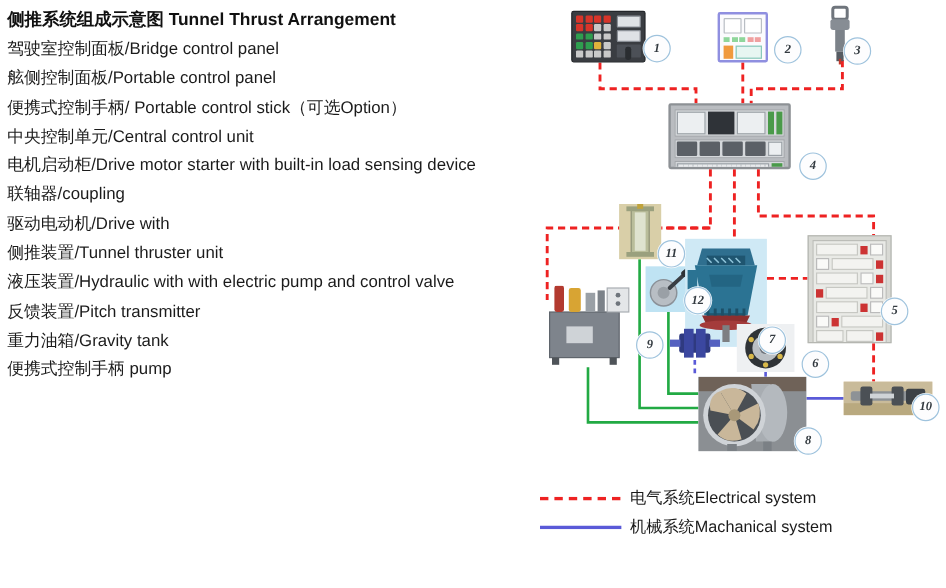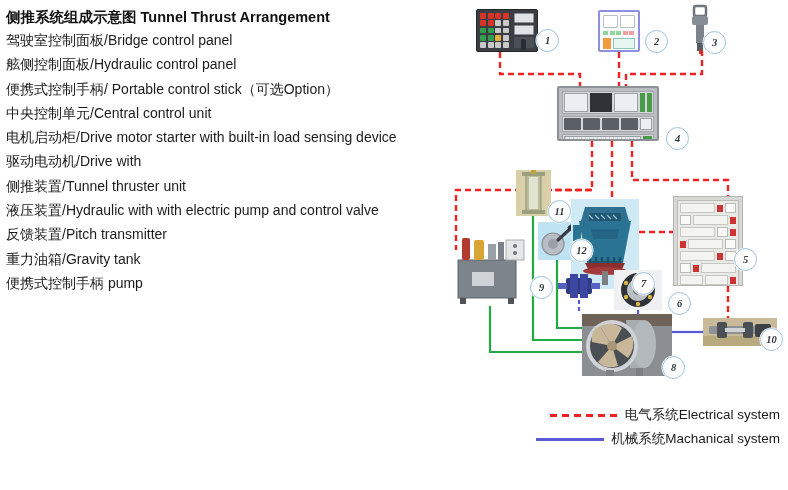--- a/index.html
+++ b/index.html
@@ -175,35 +175,35 @@
   
   #legend {
     position: absolute;
     left: 450px; top: 403px;
     width: 330px;
   }
   .leg-row {
     display: flex;
     align-items: center;
     height: 24px;
-    justify-content: flex-end;
   }
   .leg-swatch { width: 68px; height: 3px; flex: none; margin-right: 7px; }
   .leg-text { font-size: 13.5px; white-space: nowrap; color: #1b1b1b; }
 </style>
 </head>
 <body>
 
 <div id="text-panel">
   <div id="diagram-title">侧推系统组成示意图 Tunnel Thrust Arrangement</div>
   <div class="legend-line">驾驶室控制面板/Bridge control panel</div>
-  <div class="legend-line">舷侧控制面板/Hydraulic control panel</div>
+  <div class="legend-line">舷侧控制面板/Portable control panel</div>
   <div class="legend-line">便携式控制手柄/ Portable control stick（可选Option）</div>
   <div class="legend-line">中央控制单元/Central control unit</div>
   <div class="legend-line">电机启动柜/Drive motor starter with built-in load sensing device</div>
+  <div class="legend-line">联轴器/coupling</div>
   <div class="legend-line">驱动电动机/Drive with</div>
   <div class="legend-line">侧推装置/Tunnel thruster unit</div>
   <div class="legend-line">液压装置/Hydraulic with with electric pump and control valve</div>
   <div class="legend-line">反馈装置/Pitch transmitter</div>
   <div class="legend-line">重力油箱/Gravity tank</div>
   <div class="legend-line">便携式控制手柄 pump</div>
 </div>
 
 <div id="diagram">
 

